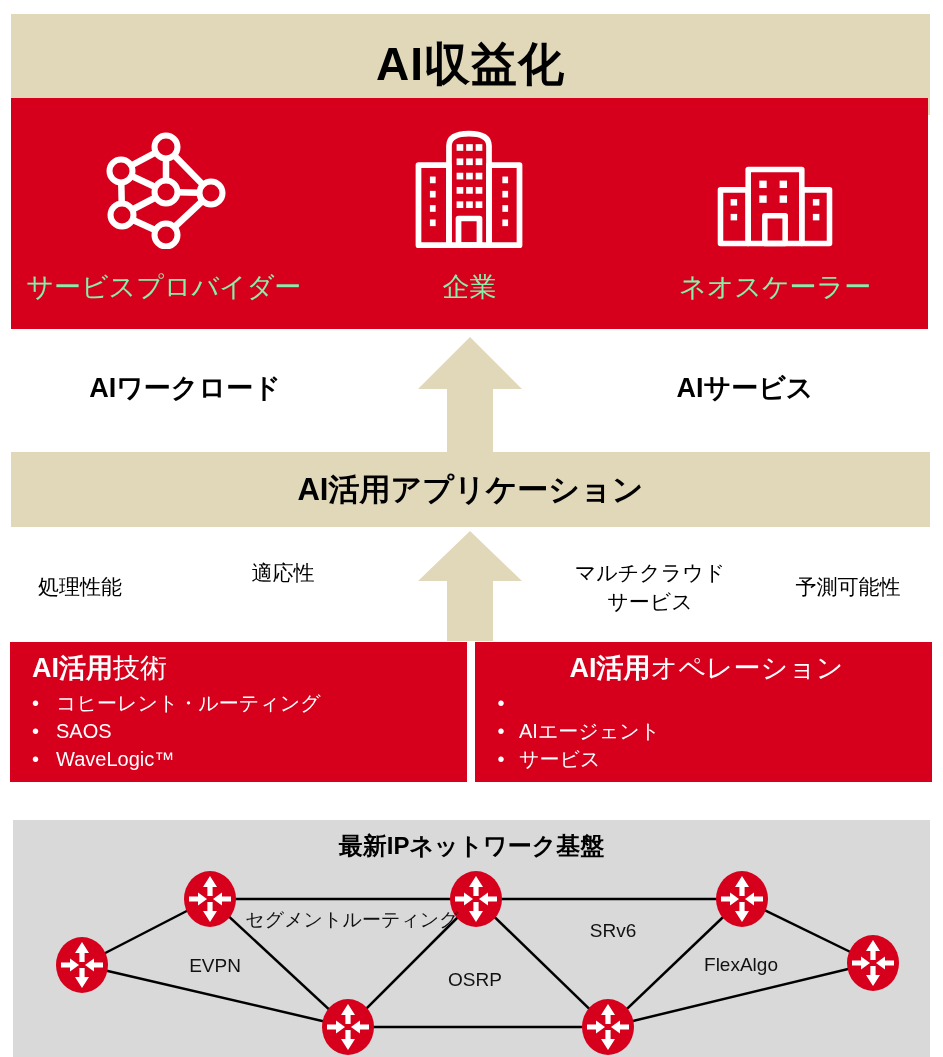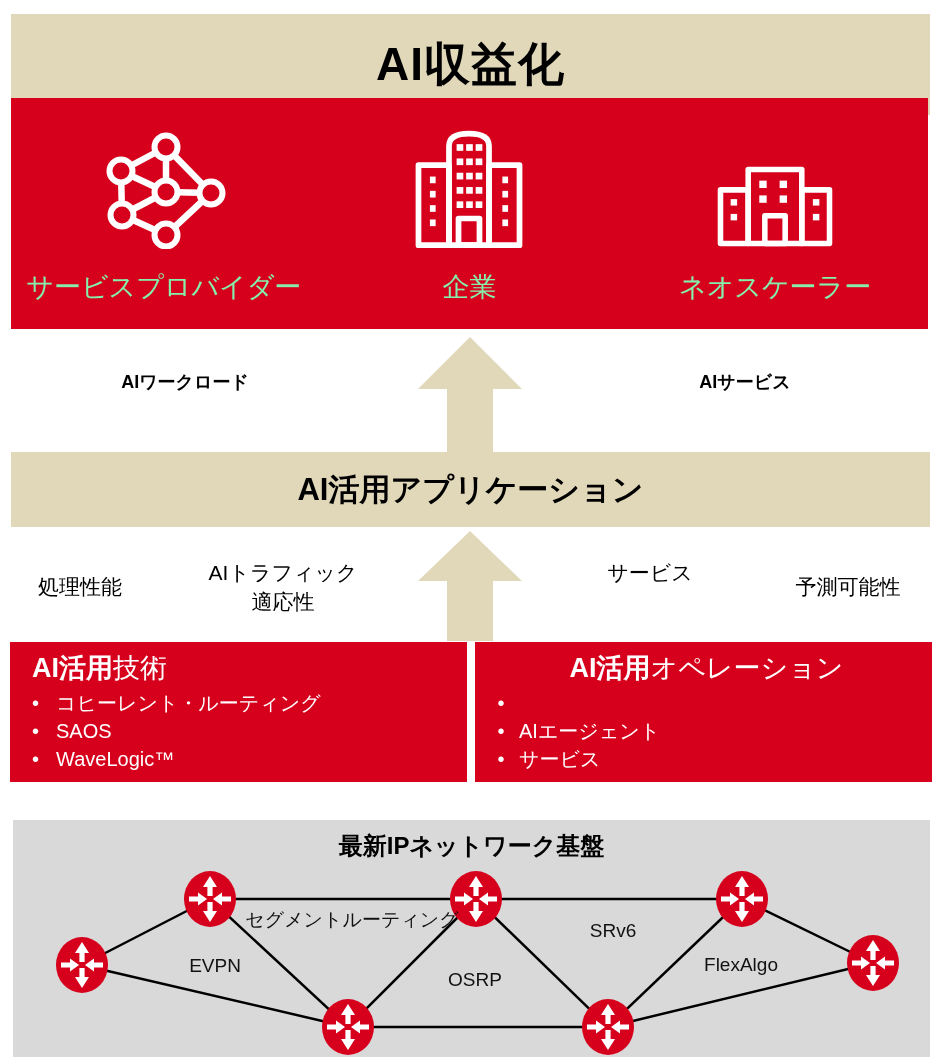--- a/index.html
+++ b/index.html
@@ -35,21 +35,21 @@
   .icon-slot { display: flex; align-items: flex-end; justify-content: center; margin-bottom: 20px; }
   .audience-label { color: #86efac; font-size: 27px; white-space: nowrap; }
 
   
   .nn-edge  { stroke: #fff; stroke-width: 6.5; stroke-linecap: round; }
   .nn-node  { fill: var(--red); stroke: #fff; stroke-width: 6; }
   .bld-line { fill: none; stroke: #fff; stroke-width: 6; stroke-linejoin: round; }
   .bld-win  { fill: #fff; }
 
   
-  .flow-label { font-size: 18px; font-weight: 700; text-align: center; white-space: nowrap; }
+  .flow-label { font-size: 27px; font-weight: 700; text-align: center; white-space: nowrap; }
   .flow-left  { left: 25px;  top: 370px; width: 320px; }
   .flow-right { left: 585px; top: 370px; width: 320px; }
   .up-arrow polygon { fill: var(--beige); }
 
   
   .band-apps {
     left: 11px; top: 452px; width: 919px; height: 75px;
     background: var(--beige);
     display: flex; align-items: center; justify-content: center;
   }
@@ -197,24 +197,24 @@
 </div>
 
 <svg class="abs up-arrow" style="left:418px; top:531px;" width="104" height="110" viewBox="0 0 104 110">
   <polygon points="52,0 104,50 75,50 75,110 29,110 29,50 0,50"></polygon>
 </svg>
 <div class="abs capability cap-1">
   <span>処理性能</span>
     <span></span>
 </div>
 <div class="abs capability cap-2">
-  <span>AIトラフィック</span>
     <span>適応性</span>
 </div>
 <div class="abs capability cap-3">
+  <span>マルチクラウド</span>
     <span>サービス</span>
 </div>
 <div class="abs capability cap-4">
   <span>予測可能性</span>
     <span></span>
 </div>
 
 <div class="abs feature-box box-left">
   <div class="box-title">
     <span class="t-bold">AI活用</span><span>技術</span>

